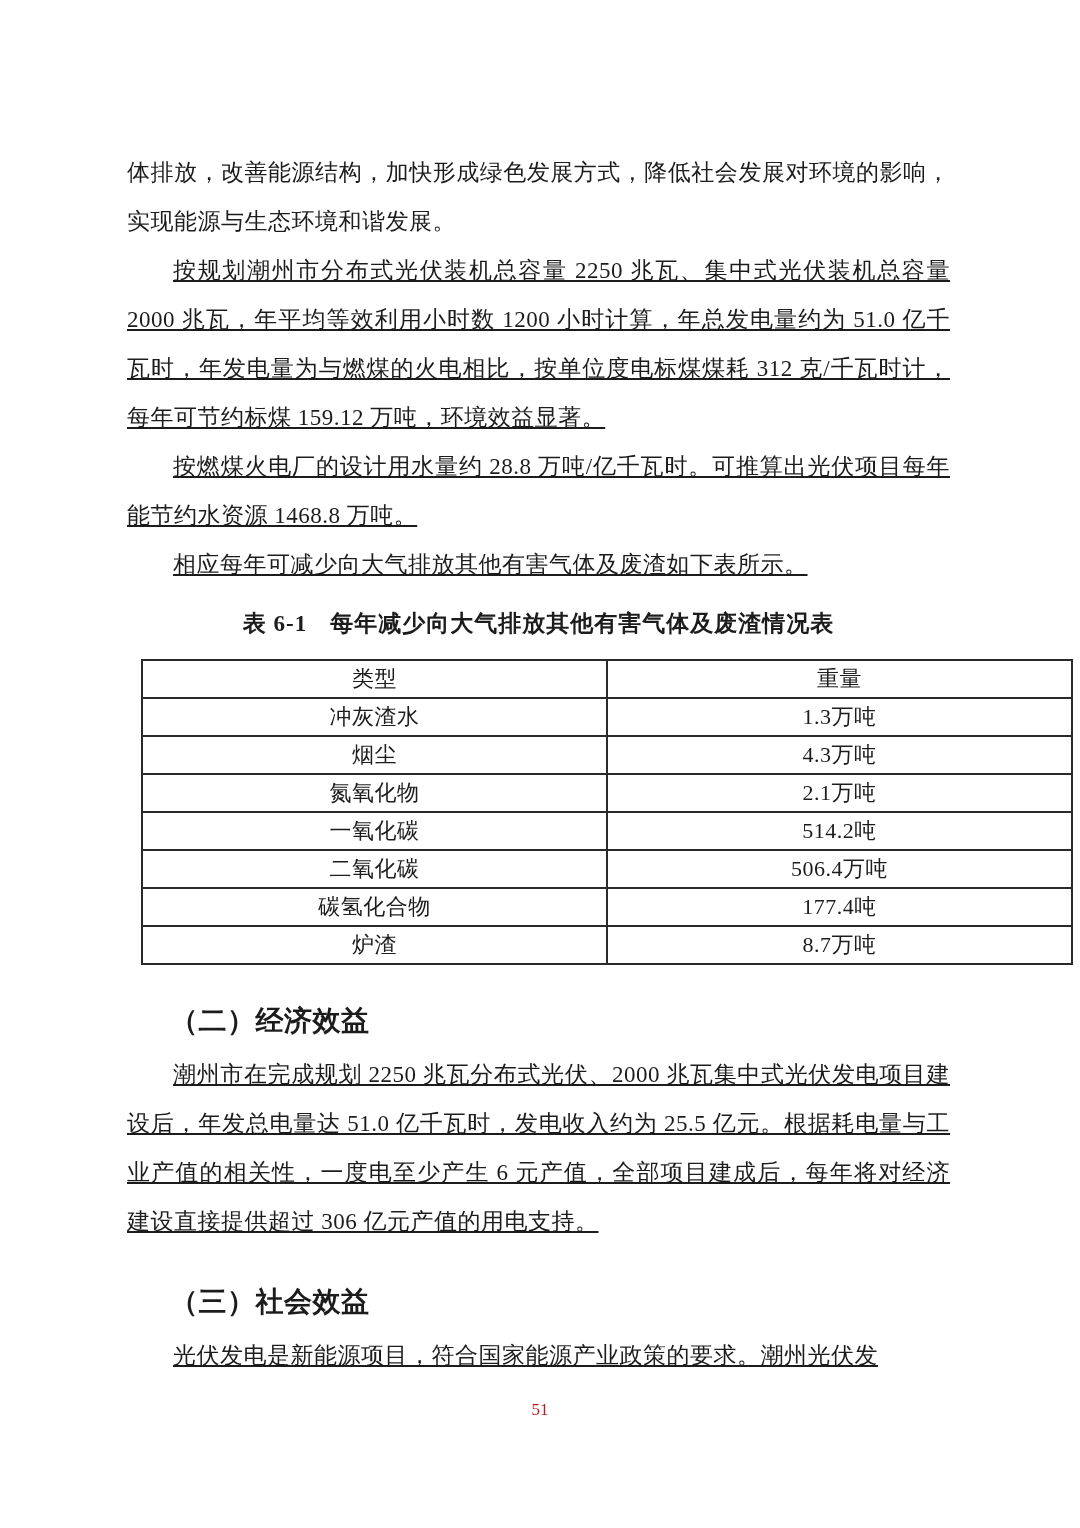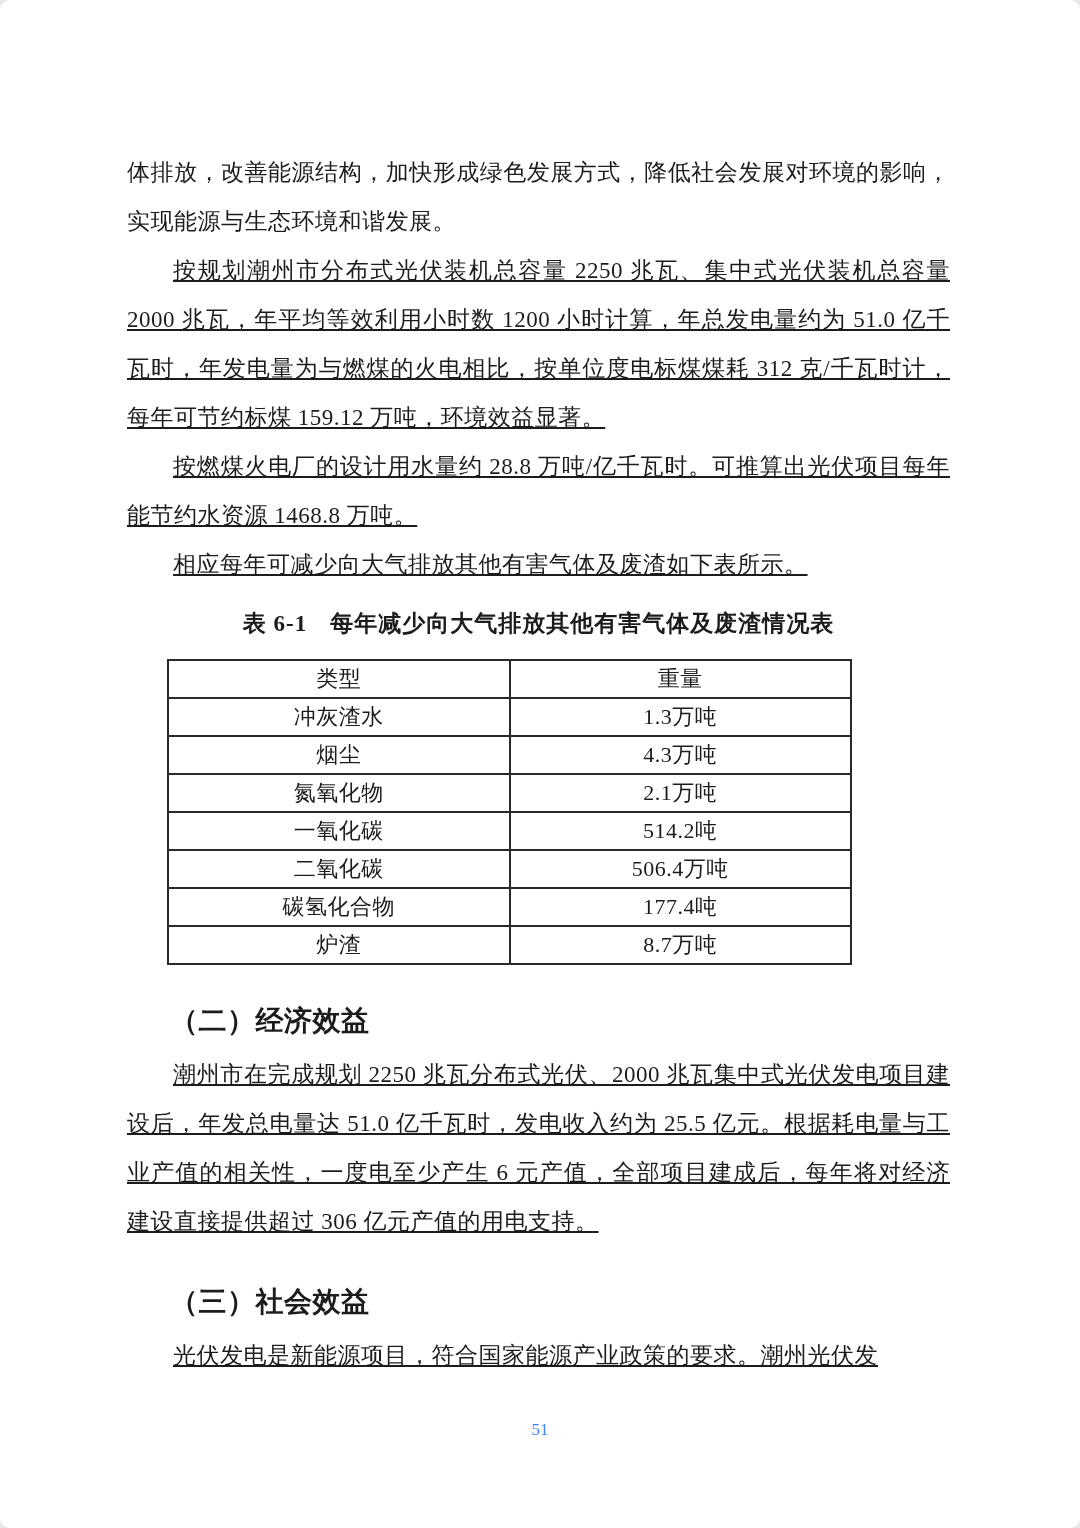--- a/index.html
+++ b/index.html
@@ -6,21 +6,20 @@
   html, body { background: #e9e9e9; }
   .page {
     position: relative;
     width: 1080px;
     height: 1528px;
     margin: 0 auto;
     background: #ffffff;
     font-family: "Liberation Serif", "DejaVu Serif", serif;
     color: #1c1c1c;
     overflow: hidden;
-    border-radius: 10px;
   }
   .content {
     position: absolute;
     left: 127px;
     top: 148px;
     width: 823px;
   }
   .para {
     font-size: 23px;
     line-height: 49px;
@@ -33,22 +32,22 @@
     margin: 15px 0 15px 0;
     font-size: 23px;
     font-weight: bold;
     text-align: center;
     line-height: 40px;
     letter-spacing: 1px;
   }
   .table-title .table-label { margin-right: 1em; }
   table.emissions {
     border-collapse: collapse;
-    margin-left: 40px;
-    width: 685px;
+    margin-left: 14px;
+    width: 932px;
     table-layout: fixed;
   }
   table.emissions th,
   table.emissions td {
     border: 2px solid #2a2a2a;
     height: 38px;
     text-align: center;
     vertical-align: middle;
     font-size: 22px;
     font-weight: normal;
@@ -63,22 +62,21 @@
     line-height: 44px;
     letter-spacing: 0.5px;
   }
   .page-number {
     position: absolute;
     left: 0;
     right: 0;
     top: 1400px;
     text-align: center;
     font-size: 17px;
-    color: #3b82f6;
-    margin-top: 20px;
+    color: #b91c1c;
   }
 </style>
 </head>
 <body>
 
 <div class="page">
   <div class="content">
 
     <p class="para">体排放，改善能源结构，加快形成绿色发展方式，降低社会发展对环境的影响，实现能源与生态环境和谐发展。</p>
     <p class="para indent">按规划潮州市分布式光伏装机总容量 2250 兆瓦、集中式光伏装机总容量 2000 兆瓦，年平均等效利用小时数 1200 小时计算，年总发电量约为 51.0 亿千瓦时，年发电量为与燃煤的火电相比，按单位度电标煤煤耗 312 克/千瓦时计，每年可节约标煤 159.12 万吨，环境效益显著。</p>

